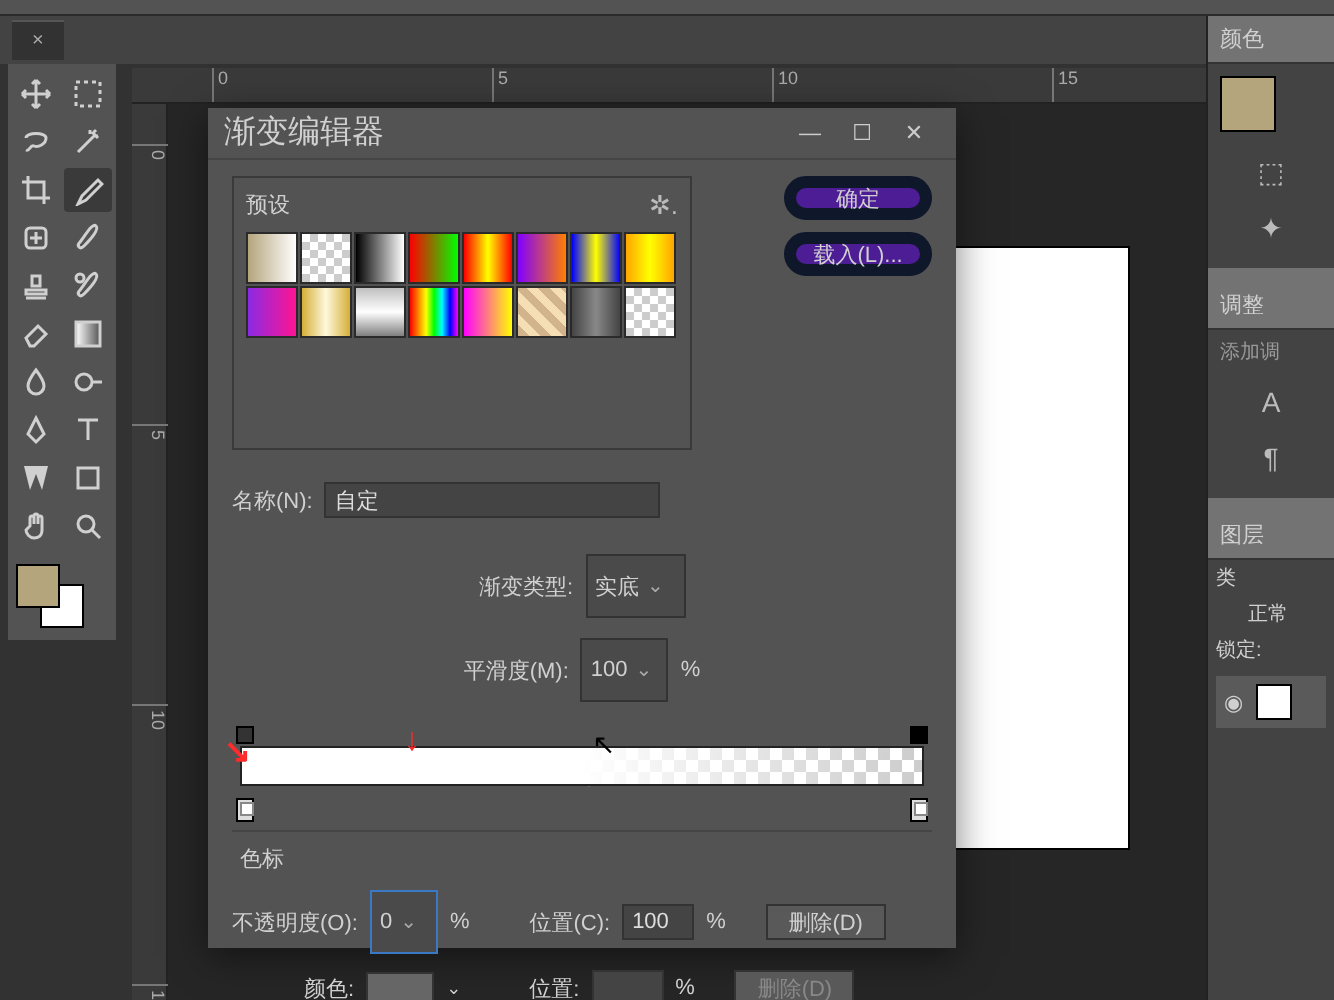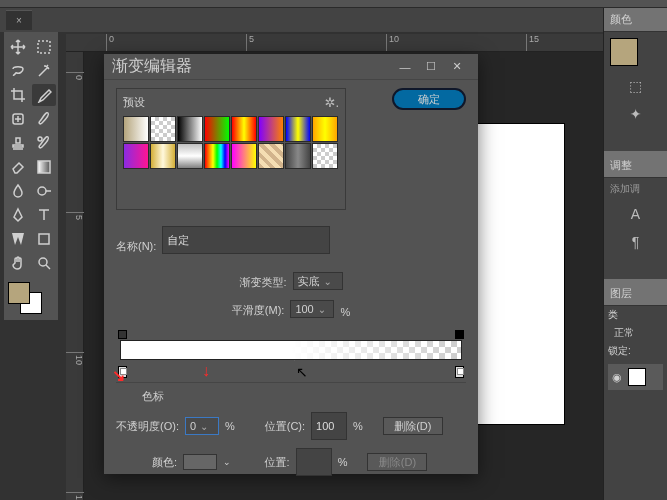--- a/index.html
+++ b/index.html
@@ -19,38 +19,38 @@
 .ruler-h{position:absolute;left:66px;top:34px;right:64px;height:18px;background:#3a3a3a;border-bottom:1px solid #222;overflow:hidden}
 .ruler-h .tick{position:absolute;top:0;height:18px;border-left:1px solid #777;font-size:9px;padding-left:2px;color:#aaa}
 .ruler-v{position:absolute;left:66px;top:52px;width:18px;bottom:0;background:#3a3a3a;border-right:1px solid #222}
 .ruler-v .tick{position:absolute;left:0;width:18px;border-top:1px solid #777;font-size:9px;color:#aaa;writing-mode:vertical-rl;padding-top:2px}
 .canvas-area{position:absolute;left:84px;top:52px;right:64px;bottom:0;background:#262626}
 .canvas{position:absolute;left:260px;top:72px;width:220px;height:300px;background:#fff;box-shadow:0 0 0 1px #000}
 .rpanel{position:absolute;right:0;top:8px;width:64px;bottom:0;background:#434343;border-left:1px solid #222}
 .rpanel .hdr{padding:4px 6px;font-size:11px;border-bottom:1px solid #333;background:#737373}
 .rpanel .swatch{width:28px;height:28px;border:1px solid #000;margin:6px;background:#b5a57d}
 .rpanel .icnrow{display:flex;justify-content:center;padding:6px 0;color:#bbb;font-size:14px}
-.rpanel .sec{border-top:3px solid #737373;margin-top:23px}
+.rpanel .sec{border-top:7px solid #737373;margin-top:6px}
 .rpanel .layrow{display:flex;align-items:center;gap:6px;padding:4px;background:#5a5a5a;margin:4px}
 .dialog{position:absolute;left:104px;top:54px;width:374px;height:420px;background:#535353;box-shadow:0 4px 18px rgba(0,0,0,.5)}
 .dlg-title{height:26px;background:#535353;display:flex;align-items:center;padding:0 8px;border-bottom:1px solid #454545}
 .dlg-title .ttl{flex:1;font-size:16px}
 .dlg-title .wbtn{width:26px;height:20px;display:flex;align-items:center;justify-content:center;color:#ccc}
 .dlg-body{padding:8px 12px;position:relative;height:calc(100% - 26px)}
-.preset-box{border:1px solid #3a3a3a;background:#535353;width:230px;height:122px;position:relative;padding:6px}
+.preset-box{border:1px solid #3a3a3a;background:#535353;width:230px;height:137px;position:relative;padding:6px}
 .preset-hdr{display:flex;justify-content:space-between;align-items:center;font-size:11px;margin-bottom:6px}
 .gear{font-size:13px;color:#bbb}
 .grads{display:flex;flex-wrap:wrap;gap:1px;width:216px}
 .grad{width:26px;height:26px;border:1px solid #2a2a2a}
 .rbtns{position:absolute;right:12px;top:8px;display:flex;flex-direction:column;gap:6px}
-.btn{width:74px;height:22px;border:2px solid #0f172a;border-radius:11px;background:#0369a1;display:flex;align-items:center;justify-content:center;font-size:11px}
-.row{display:flex;align-items:flex-end;gap:6px;margin-top:10px}
+.btn{width:74px;height:22px;border:6px solid #0f172a;border-radius:11px;background:#4c1d95;display:flex;align-items:center;justify-content:center;font-size:11px}
+.row{display:flex;align-items:center;gap:6px;margin-top:10px}
 .lbl{font-size:11px}
-.txtin{background:#444;border:1px solid #333;height:28px;padding:0 4px;color:#ddd;font-size:11px}
-.sel{background:#4a4a4a;border:1px solid #333;height:18px;padding:0 4px;display:flex;align-items:center;gap:4px;font-size:11px}
+.txtin{background:#444;border:1px solid #333;height:18px;padding:0 4px;color:#ddd;font-size:11px}
+.sel{background:#4a4a4a;border:1px solid #333;height:32px;padding:0 4px;display:flex;align-items:center;gap:4px;font-size:11px}
 .sel::after{content:"⌄";font-size:10px;color:#aaa}
 .gradbar-wrap{margin-top:14px;position:relative;height:44px}
 .opstop{position:absolute;top:-2px;width:9px;height:9px;background:#333;border:1px solid #000}
 .diamond{position:absolute;top:20px;width:7px;height:7px;background:#888;transform:rotate(45deg)}
 .gradbar{position:absolute;left:4px;right:4px;top:8px;height:20px;border:1px solid #222;background:linear-gradient(to right,#fff 0%,#fff 50%,rgba(255,255,255,0) 100%),repeating-conic-gradient(#ccc 0 25%,#fff 0 50%);background-size:auto,12px 12px}
 .cstop{position:absolute;bottom:-2px;width:9px;height:12px;background:#ddd;border:1px solid #000}
 .cstop::before{content:"";position:absolute;left:1px;top:1px;width:5px;height:5px;background:#fff;border:1px solid #888}
 .arrow{position:absolute;color:#ff2a2a;font-size:16px;font-weight:bold;pointer-events:none}
 .cursor{position:absolute;left:296px;top:364px;font-size:14px;color:#000;pointer-events:none}
 .sect{margin-top:6px;border-top:1px solid #454545;padding-top:6px}
@@ -210,21 +210,21 @@
   <div class="icnrow">✦</div>
   <div class="sec">
     <div class="hdr">调整</div>
     <div style="padding:4px 6px;font-size:10px;color:#999">添加调</div>
     <div class="icnrow">A</div>
     <div class="icnrow">¶</div>
   </div>
   <div class="sec">
     <div class="hdr">图层</div>
     <div style="padding:2px 4px;font-size:10px">类</div>
-    <div style="padding:2px 10px;font-size:10px">正常</div>
+    <div style="padding:2px 20px;font-size:10px">正常</div>
     <div style="padding:2px 4px;font-size:10px">锁定:</div>
     <div class="layrow">
       <span>◉</span>
       <div style="width:18px;height:18px;background:#fff;border:1px solid #000"></div>
     </div>
   </div>
 </div>
 
 <div class="dialog">
   <div class="dlg-title">
@@ -253,20 +253,21 @@
           <div class="grad" style="background: linear-gradient(rgb(192, 192, 192), rgb(255, 255, 255), rgb(128, 128, 128));"></div>
           <div class="grad" style="background: linear-gradient(to right, rgb(255, 0, 0), rgb(255, 128, 0), rgb(255, 255, 0), rgb(0, 255, 0), rgb(0, 255, 255), rgb(0, 0, 255), rgb(255, 0, 255));"></div>
           <div class="grad" style="background: linear-gradient(to right, rgb(255, 0, 255), rgb(255, 255, 0));"></div>
           <div class="grad" style="background: repeating-linear-gradient(45deg, rgb(210, 180, 140) 0px, rgb(210, 180, 140) 4px, rgb(245, 222, 179) 4px, rgb(245, 222, 179) 8px);"></div>
           <div class="grad" style="background: linear-gradient(to right, rgb(68, 68, 68), rgb(136, 136, 136), rgb(68, 68, 68));"></div>
           <div class="grad" style="background: repeating-conic-gradient(rgb(204, 204, 204) 0deg, rgb(204, 204, 204) 25%, rgb(255, 255, 255) 0deg, rgb(255, 255, 255) 50%) 0% 0% / 8px 8px;"></div>
         </div>
     </div>
     <div class="rbtns">
       <div class="btn">确定</div>
+      <div class="btn">载入(L)...</div>
     </div>
 
     <div class="row" style="margin-top:16px">
       <span class="lbl">名称(N):</span>
       <input class="txtin" style="width: 168px;" value="自定">
       <div style="flex:1"></div>
     </div>
 
     <div class="row" style="justify-content:center;margin-top:18px">
       <span class="lbl">渐变类型:</span>
@@ -285,21 +286,21 @@
     <div class="gradbar-wrap">
       <div class="opstop" style="left:2px"></div>
       <div class="opstop" style="right:2px;background:#000"></div>
       <div class="diamond" style="left:50%"></div>
       <div class="gradbar"></div>
       <div class="cstop" style="left:2px"></div>
       <div class="cstop" style="right:2px"></div>
     </div>
 
     <div class="sect">
-      <div class="lbl" style="margin-left:26px">色标</div>
+      <div class="lbl" style="margin-left:4px">色标</div>
       <div class="subrow">
         <span class="lbl">不透明度(O):</span>
         <div class="sel" style="width:34px;border-color:#3b79c4">
             <span>0</span>
           </div>
         <span>%</span>
         <div style="width:18px"></div>
         <span class="lbl">位置(C):</span>
         <input class="txtin" style="width: 36px;" value="100">
         <span>%</span>

